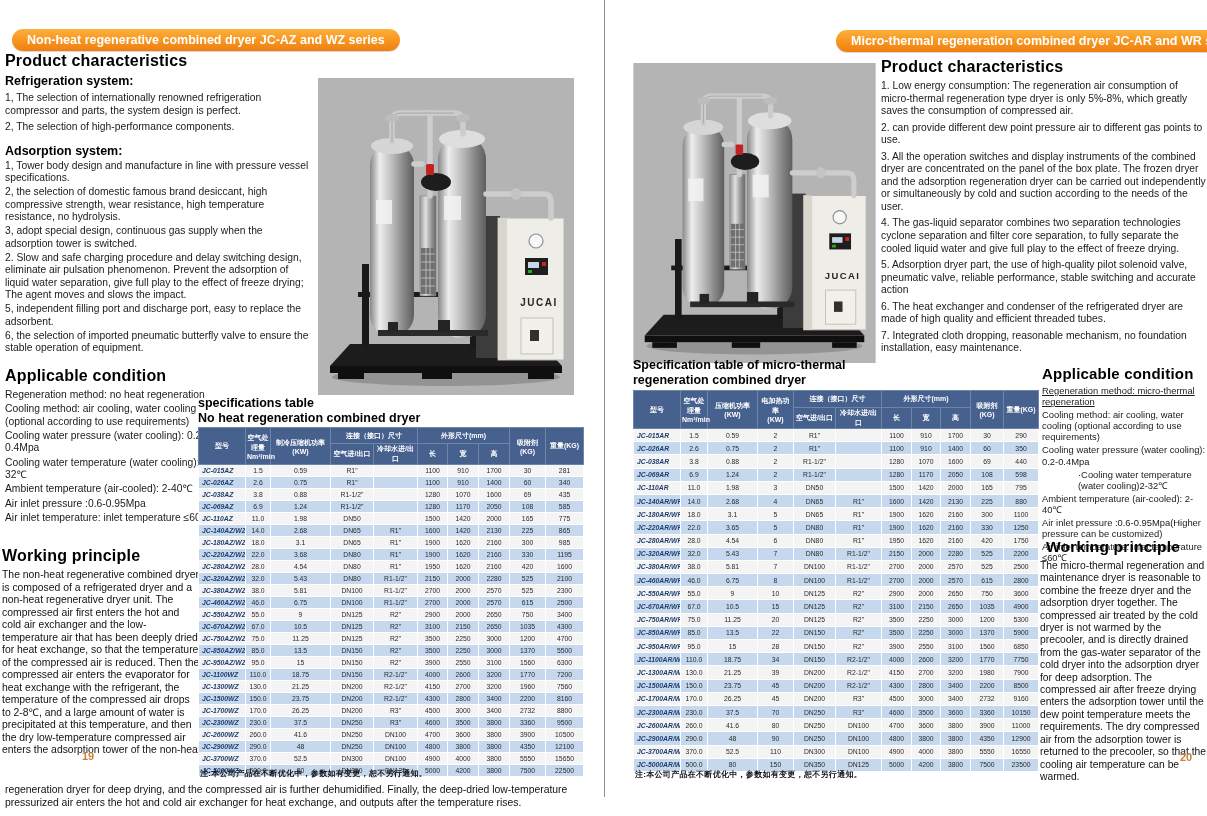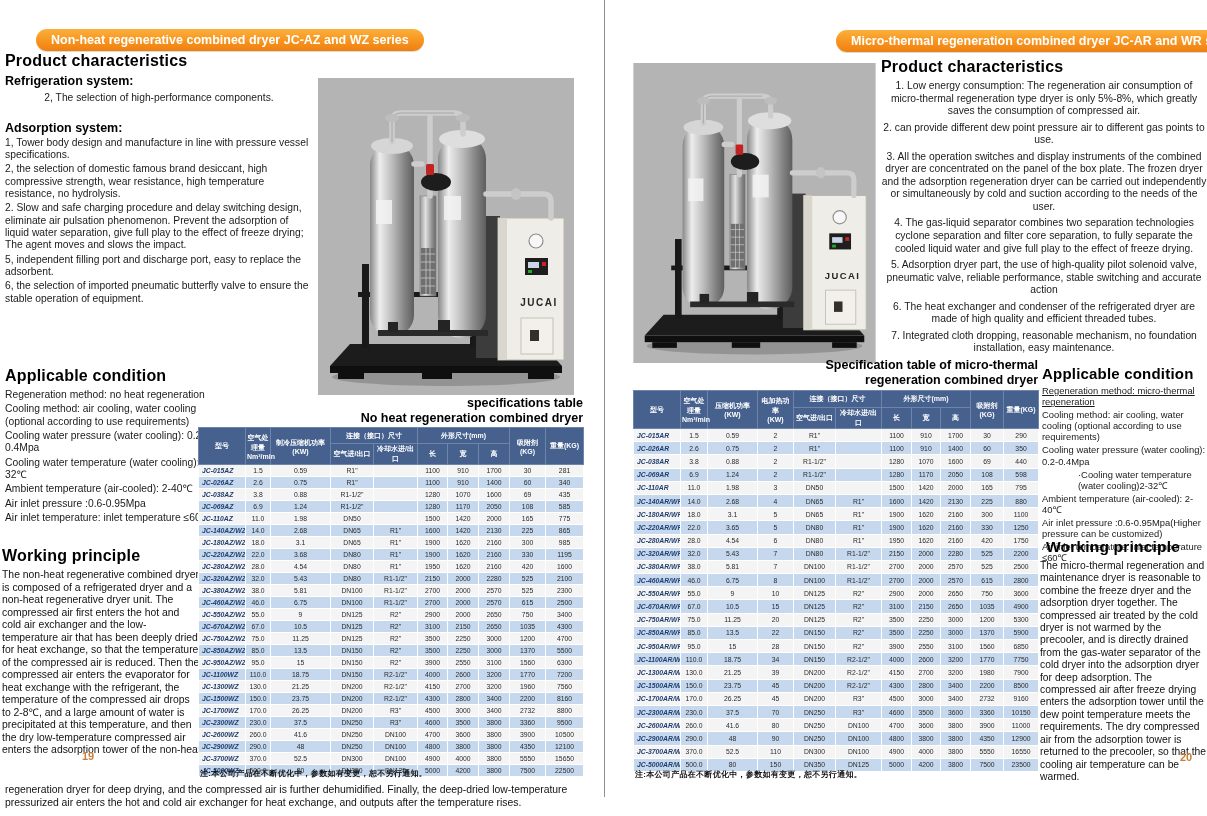--- a/index.html
+++ b/index.html
@@ -8,26 +8,26 @@
   .canvas { position:relative; width:1207px; height:816px; background:#ffffff; overflow:hidden; margin:0 auto; }
   .abs { position:absolute; }
   .divider { position:absolute; left:604px; top:0; width:1px; height:797px; background:#8f8f8f; }
 
   .banner { position:absolute; height:22px; line-height:16px; padding:3px 15px;
             border-radius:13px; color:#fff; font-weight:bold; font-size:12.5px;
             background:linear-gradient(180deg,#fbb03c 0%, #f7941e 55%, #ef7f12 100%);
             box-shadow:0 1px 0 rgba(0,0,0,.15); white-space:nowrap; }
 
   .h-big   { font-size:16px; font-weight:bold; color:#000; letter-spacing:.2px; }
-  .h-mid   { font-size:12.5px; font-weight:bold; color:#000; margin-top:16px; }
-  .para    { font-size:10.3px; line-height:1.22; color:#1a1a1a; margin:4px 0;text-align:center; }
+  .h-mid   { font-size:12.5px; font-weight:bold; color:#000; margin-top:10px; }
+  .para    { font-size:10.3px; line-height:1.22; color:#1a1a1a; margin:4px 0; }
   .para-tight { font-size:10.3px; line-height:1.2; color:#1a1a1a; margin:2px 0; }
   .wp-text { font-size:10.4px; line-height:1.205; color:#111; margin-top:4px; }
 
-  .tbl-title { text-align:right; font-size:12.5px; font-weight:bold; color:#000; line-height:1.2; }
+  .tbl-title { text-align:left; font-size:12.5px; font-weight:bold; color:#000; line-height:1.2; }
 
   table.spec { border-collapse:collapse; table-layout:fixed; }
   table.spec th { background:#46618e; color:#ffffff; font-weight:bold; font-size:7px;
                   border:0.5px solid #6e85aa; text-align:center; vertical-align:middle;
                   white-space:pre-line; padding:0 1px; }
   table.spec td { font-size:6.8px; color:#2a2a2a; text-align:center; vertical-align:middle;
                   border:0.5px solid rgba(255,255,255,.9); padding:0 1px; overflow:hidden; white-space:nowrap; }
   table.spec tbody tr:nth-child(odd)  { background:#f4f4f4; }
   table.spec tbody tr:nth-child(even) { background:#c6d8ee; }
   table.spec tbody td:first-child { font-weight:bold; font-style:italic; color:#1f3e6e; text-align:left; padding-left:3px; }
@@ -39,29 +39,31 @@
   .note { font-size:8px; color:#111; font-weight:bold; letter-spacing:.3px; }
   .pgnum { font-size:11px; font-weight:bold; color:#c9803c; }
   .photo-frame { position:absolute; overflow:hidden; }
 </style>
 </head>
 <body>
 
 <div class="canvas">
   <div class="divider"></div>
 
-  <div class="banner" style="left:36px; top:29px;">Non-heat regenerative combined dryer JC-AZ and WZ series</div>
+  <div class="banner" style="left:12px; top:29px;">Non-heat regenerative combined dryer JC-AZ and WZ series</div>
 
   <div class="abs" style="left:5px; top:52px; width:308px;">
     <div class="h-big">Product characteristics</div>
     <div class="h-mid" style="margin-top:4px;">Refrigeration system:</div>
+    <p class="para">1, The selection of internationally renowned refrigeration compressor and parts, the system design is perfect.</p>
     <p class="para">2, The selection of high-performance components.</p>
     <div class="h-mid">Adsorption system:</div>
     <p class="para-tight">1, Tower body design and manufacture in line with pressure vessel specifications.</p>
     <p class="para-tight">2, the selection of domestic famous brand desiccant, high compressive strength, wear resistance, high temperature resistance, no hydrolysis.</p>
+    <p class="para-tight">3, adopt special design, continuous gas supply when the adsorption tower is switched.</p>
     <p class="para-tight">2. Slow and safe charging procedure and delay switching design, eliminate air pulsation phenomenon. Prevent the adsorption of liquid water separation, give full play to the effect of freeze drying; The agent moves and slows the impact.</p>
     <p class="para-tight">5, independent filling port and discharge port, easy to replace the adsorbent.</p>
     <p class="para-tight">6, the selection of imported pneumatic butterfly valve to ensure the stable operation of equipment.</p>
   </div>
 
   <div class="abs" style="left:5px; top:367px; width:214px;">
     <div class="h-big" style="margin-bottom:4px;">Applicable condition</div>
     <p class="para-tight">Regeneration method: no heat regeneration</p>
     <p class="para-tight">Cooling method: air cooling, water cooling (optional according to use requirements)</p>
     <p class="para-tight">Cooling water pressure (water cooling): 0.2-0.4Mpa</p>

